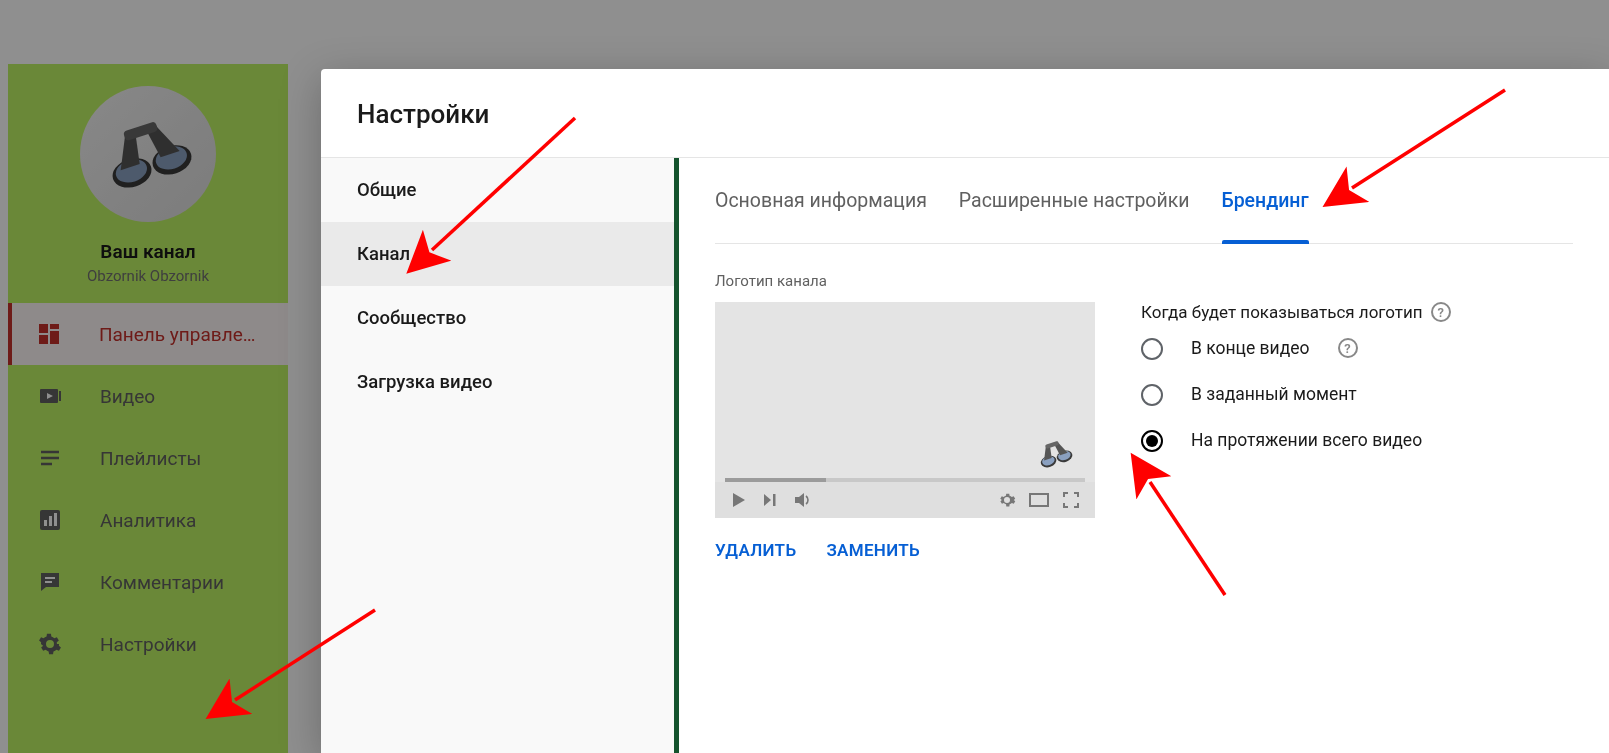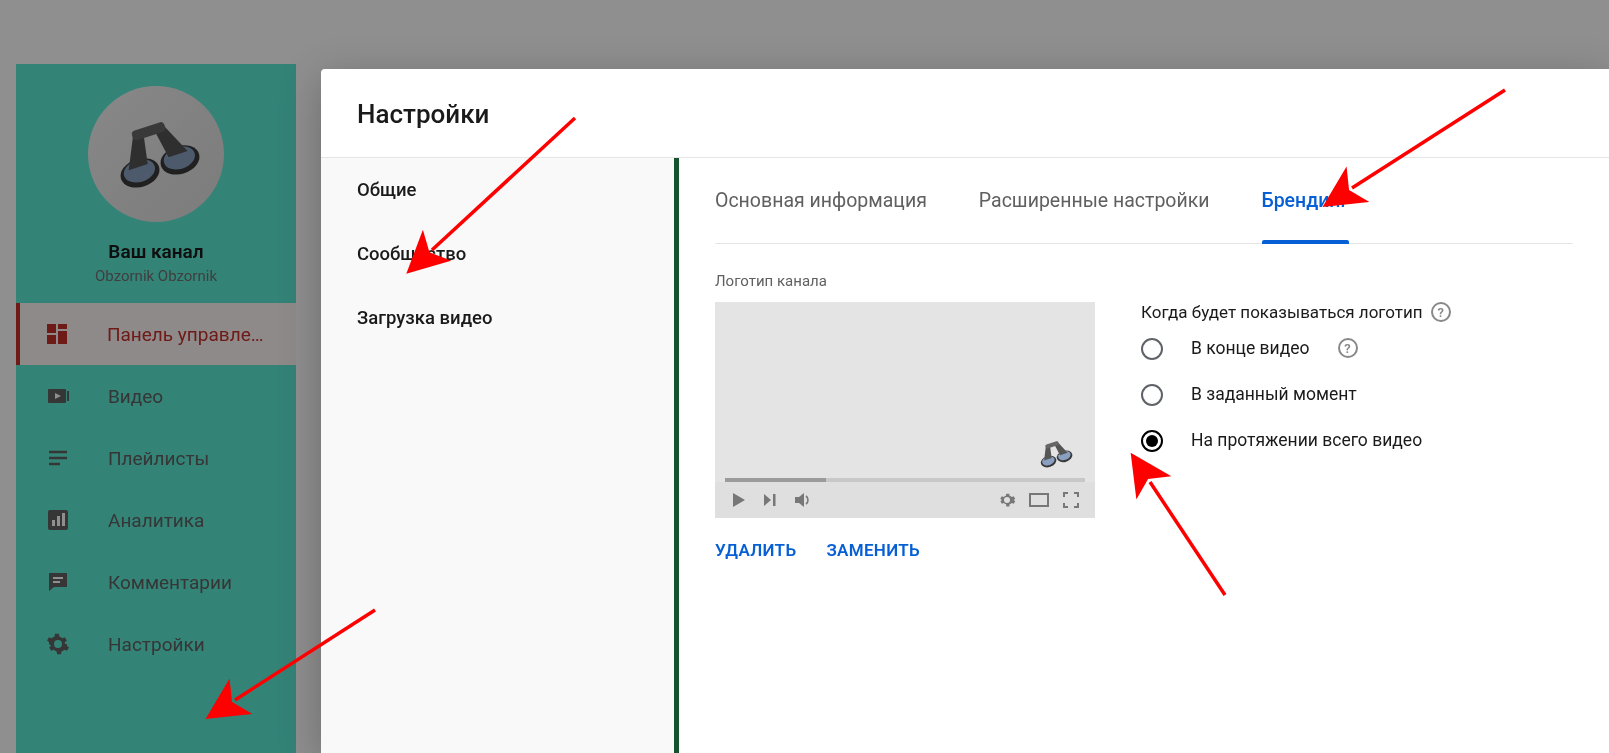--- a/index.html
+++ b/index.html
@@ -25,21 +25,21 @@
     position: absolute; left: 564px; top: 8px;
     width: 744px; height: 48px;
     border: 1px solid #ccc; border-radius: 3px;
     display: flex; align-items: center; padding: 0 12px;
     background: #fff;
   }
   .searchbox .icon { color: #888; margin-right: 20px; }
   .searchbox input { border: none; outline: none; font-size: 19px; flex: 1; background: transparent; }
   .searchbox input::placeholder { color: #909090; }
 
-  .sidebar { position: absolute; left: 16px; top: 64px; width: 280px; bottom: 0; background: #5eead4; }
+  .sidebar { position: absolute; left: 8px; top: 64px; width: 280px; bottom: 0; background: #bef264; }
   .channel-block { text-align: center; padding: 22px 0 18px 0; }
   .channel-avatar {
     width: 136px; height: 136px; border-radius: 50%; margin: 0 auto 18px auto;
     background: linear-gradient(135deg,#f3f3f3 0%,#e5e5e5 60%,#ddd 100%);
     display: flex; align-items: center; justify-content: center;
     position: relative;
   }
   .channel-block .ch-title { font-size: 19px; font-weight: 600; color: #1a1a1a; margin-bottom: 4px; }
   .channel-block .ch-sub { font-size: 15px; color: #707070; }
 
@@ -65,21 +65,21 @@
 
   .settings-nav { width: 358px; background: #f9f9f9; border-right: 5px solid #14532d; }
   .settings-nav-item {
     height: 64px; display: flex; align-items: center;
     padding: 0 0 0 36px; font-size: 18.5px; font-weight: 500; color: #1a1a1a;
     cursor: pointer;
   }
   .settings-nav-item.selected { background: #eaeaea; }
 
   .settings-content { flex: 1; padding: 0 36px; position: relative; }
-  .tabs-row { display: flex; gap: 52px; height: 86px; align-items: center; border-bottom: 1px solid #e5e5e5; font-size: 19.5px; }
+  .tabs-row { display: flex; gap: 32px; height: 86px; align-items: center; border-bottom: 1px solid #e5e5e5; font-size: 19.5px; }
   .tab { color: #606060; cursor: pointer; height: 100%; display: flex; align-items:center; position:relative; }
   .tab.active { color: #065fd4; font-weight:500; }
   .tab.active::after { content:''; position:absolute; left:0; right:0; bottom:-1px; height:4px; background:#065fd4; border-radius:2px 2px 0 0; }
 
   .sect-label { font-size: 15px; color: #606060; margin: 28px 0 12px 0; }
 
   .branding-row { display: flex; gap: 46px; }
   .video-preview {
     width: 380px; height: 216px; background: #e4e4e4; position: relative;
   }
@@ -205,20 +205,23 @@
 </div>
 
 <div class="dialog">
   <div class="dialog-title">Настройки</div>
 
   <div class="dialog-body">
 
     <div class="settings-nav">
       <div class="settings-nav-item">
           <span>Общие</span>
+        </div>
+      <div class="settings-nav-item selected">
+          <span>Канал</span>
         </div>
       <div class="settings-nav-item">
           <span>Сообщество</span>
         </div>
       <div class="settings-nav-item">
           <span>Загрузка видео</span>
         </div>
     </div>
 
     <div class="settings-content">

